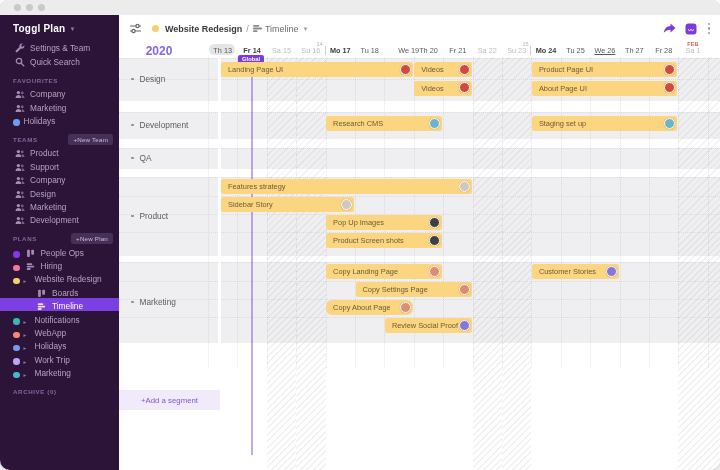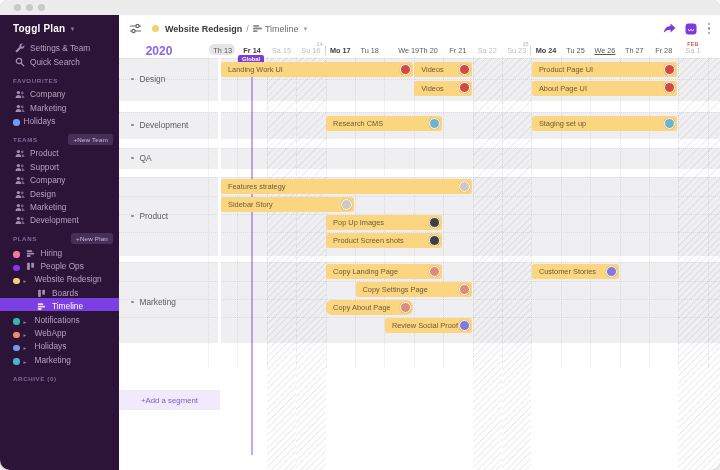--- a/index.html
+++ b/index.html
@@ -197,41 +197,41 @@
               <path d="M6.7 5.2 C8.3 5.2 9.5 6.1 9.5 8 L7 8" opacity=".65"></path>
             </svg>
           </span>
           <span>Development</span>
         </div>
         <div class="sb-title">
           <span>PLANS</span>
           <span class="sb-btn">+New Plan</span>
         </div>
         <div class="sb-item">
+          <span class="dotc" style="background: rgb(131, 56, 236);"></span>
+          <span class="ic">
+            <svg width="9" height="9" viewBox="0 0 10 10" fill="currentColor">
+              <rect x="1.2" y="0.8" width="3.1" height="8" rx="1"></rect>
+              <rect x="5.8" y="0.8" width="3.1" height="5.5" rx="1"></rect>
+            </svg>
+          </span>
+          <span>People Ops</span>
+        </div>
+        <div class="sb-item">
           <span class="dotc" style="background: rgb(242, 121, 164);"></span>
           <span class="ic">
             <svg width="9" height="9" viewBox="0 0 10 10" fill="currentColor">
               <rect x="0.8" y="1.4" width="6.2" height="2" rx="1"></rect>
               <rect x="0.8" y="4.1" width="8.4" height="2" rx="1"></rect>
               <rect x="0.8" y="6.8" width="4.4" height="2" rx="1"></rect>
             </svg>
           </span>
           <span>Hiring</span>
         </div>
         <div class="sb-item">
-          <span class="dotc" style="background: rgb(131, 56, 236);"></span>
-          <span class="ic">
-            <svg width="9" height="9" viewBox="0 0 10 10" fill="currentColor">
-              <rect x="1.2" y="0.8" width="3.1" height="8" rx="1"></rect>
-              <rect x="5.8" y="0.8" width="3.1" height="5.5" rx="1"></rect>
-            </svg>
-          </span>
-          <span>People Ops</span>
-        </div>
-        <div class="sb-item">
           <span class="dotc" style="background: rgb(245, 208, 111);"></span>
           <span class="car">▸</span>
           <span>Website Redesign</span>
         </div>
         <div class="sb-item child">
           <span class="ic">
             <svg width="9" height="9" viewBox="0 0 10 10" fill="currentColor">
               <rect x="1.2" y="0.8" width="3.1" height="8" rx="1"></rect>
               <rect x="5.8" y="0.8" width="3.1" height="5.5" rx="1"></rect>
             </svg>
@@ -255,20 +255,25 @@
         </div>
         <div class="sb-item">
           <span class="dotc" style="background: rgb(242, 138, 115);"></span>
           <span class="car">▸</span>
           <span>WebApp</span>
         </div>
         <div class="sb-item">
           <span class="dotc" style="background: rgb(111, 155, 242);"></span>
           <span class="car">▸</span>
           <span>Holidays</span>
+        </div>
+        <div class="sb-item">
+          <span class="dotc" style="background: rgb(187, 166, 245);"></span>
+          <span class="car">▸</span>
+          <span>Work Trip</span>
         </div>
         <div class="sb-item">
           <span class="dotc" style="background: rgb(69, 184, 201);"></span>
           <span class="car">▸</span>
           <span>Marketing</span>
         </div>
         <div class="sb-title">
           <span>ARCHIVE (0)</span>
         </div>
       </div>
@@ -407,21 +412,21 @@
         <div class="colsep" style="left: 412.4px; top: 0px; height: 311px;"></div>
         <div class="colsep" style="left: 441.8px; top: 0px; height: 311px;"></div>
         <div class="colsep" style="left: 471.2px; top: 0px; height: 311px;"></div>
         <div class="colsep" style="left: 500.6px; top: 0px; height: 311px;"></div>
         <div class="colsep" style="left: 530px; top: 0px; height: 311px;"></div>
         <div class="colsep" style="left: 559.4px; top: 0px; height: 311px;"></div>
         <div class="colsep" style="left: 588.8px; top: 0px; height: 311px;"></div>
         <div class="whitestrip" style="left: 99px; width: 3px; top: 0px; height: 311px;"></div>
         <div class="todayline" style="left: 132.35px; top: 0px; height: 398px;"></div>
         <div class="gbadge" style="left: 119.1px; top: -2px;">Global</div>
-        <div class="task" style="left: 102px; width: 191.8px; top: 5px;"><span>Landing Work UI</span><span class="av" style="background: rgb(212, 73, 62);"></span></div>
+        <div class="task" style="left: 102px; width: 191.8px; top: 5px;"><span>Landing Page UI</span><span class="av" style="background: rgb(212, 73, 62);"></span></div>
         <div class="task" style="left: 295.3px; width: 57.3px; top: 5px;"><span>Videos</span><span class="av" style="background: rgb(212, 73, 62);"></span></div>
         <div class="task" style="left: 295.3px; width: 57.3px; top: 23.5px;"><span>Videos</span><span class="av" style="background: rgb(212, 73, 62);"></span></div>
         <div class="task" style="left: 412.9px; width: 145.5px; top: 5px;"><span>Product Page UI</span><span class="av" style="background: rgb(212, 73, 62);"></span></div>
         <div class="task" style="left: 412.9px; width: 145.5px; top: 23.5px;"><span>About Page UI</span><span class="av" style="background: rgb(212, 73, 62);"></span></div>
         <div class="task" style="left: 207.1px; width: 116.1px; top: 59px;"><span>Research CMS</span><span class="av" style="background: rgb(111, 179, 200);"></span></div>
         <div class="task" style="left: 412.9px; width: 145.5px; top: 59px;"><span>Staging set up</span><span class="av" style="background: rgb(111, 179, 200);"></span></div>
         <div class="task" style="left: 102px; width: 250.6px; top: 122px;"><span>Features strategy</span><span class="av" style="background: rgb(207, 200, 191);"></span></div>
         <div class="task" style="left: 102px; width: 133px; top: 140px;"><span>Sidebar Story</span><span class="av" style="background: rgb(207, 200, 191);"></span></div>
         <div class="task" style="left: 207.1px; width: 116.1px; top: 158px;"><span>Pop Up Images</span><span class="av" style="background: rgb(63, 63, 63);"></span></div>
         <div class="task" style="left: 207.1px; width: 116.1px; top: 176px;"><span>Product Screen shots</span><span class="av" style="background: rgb(63, 63, 63);"></span></div>

